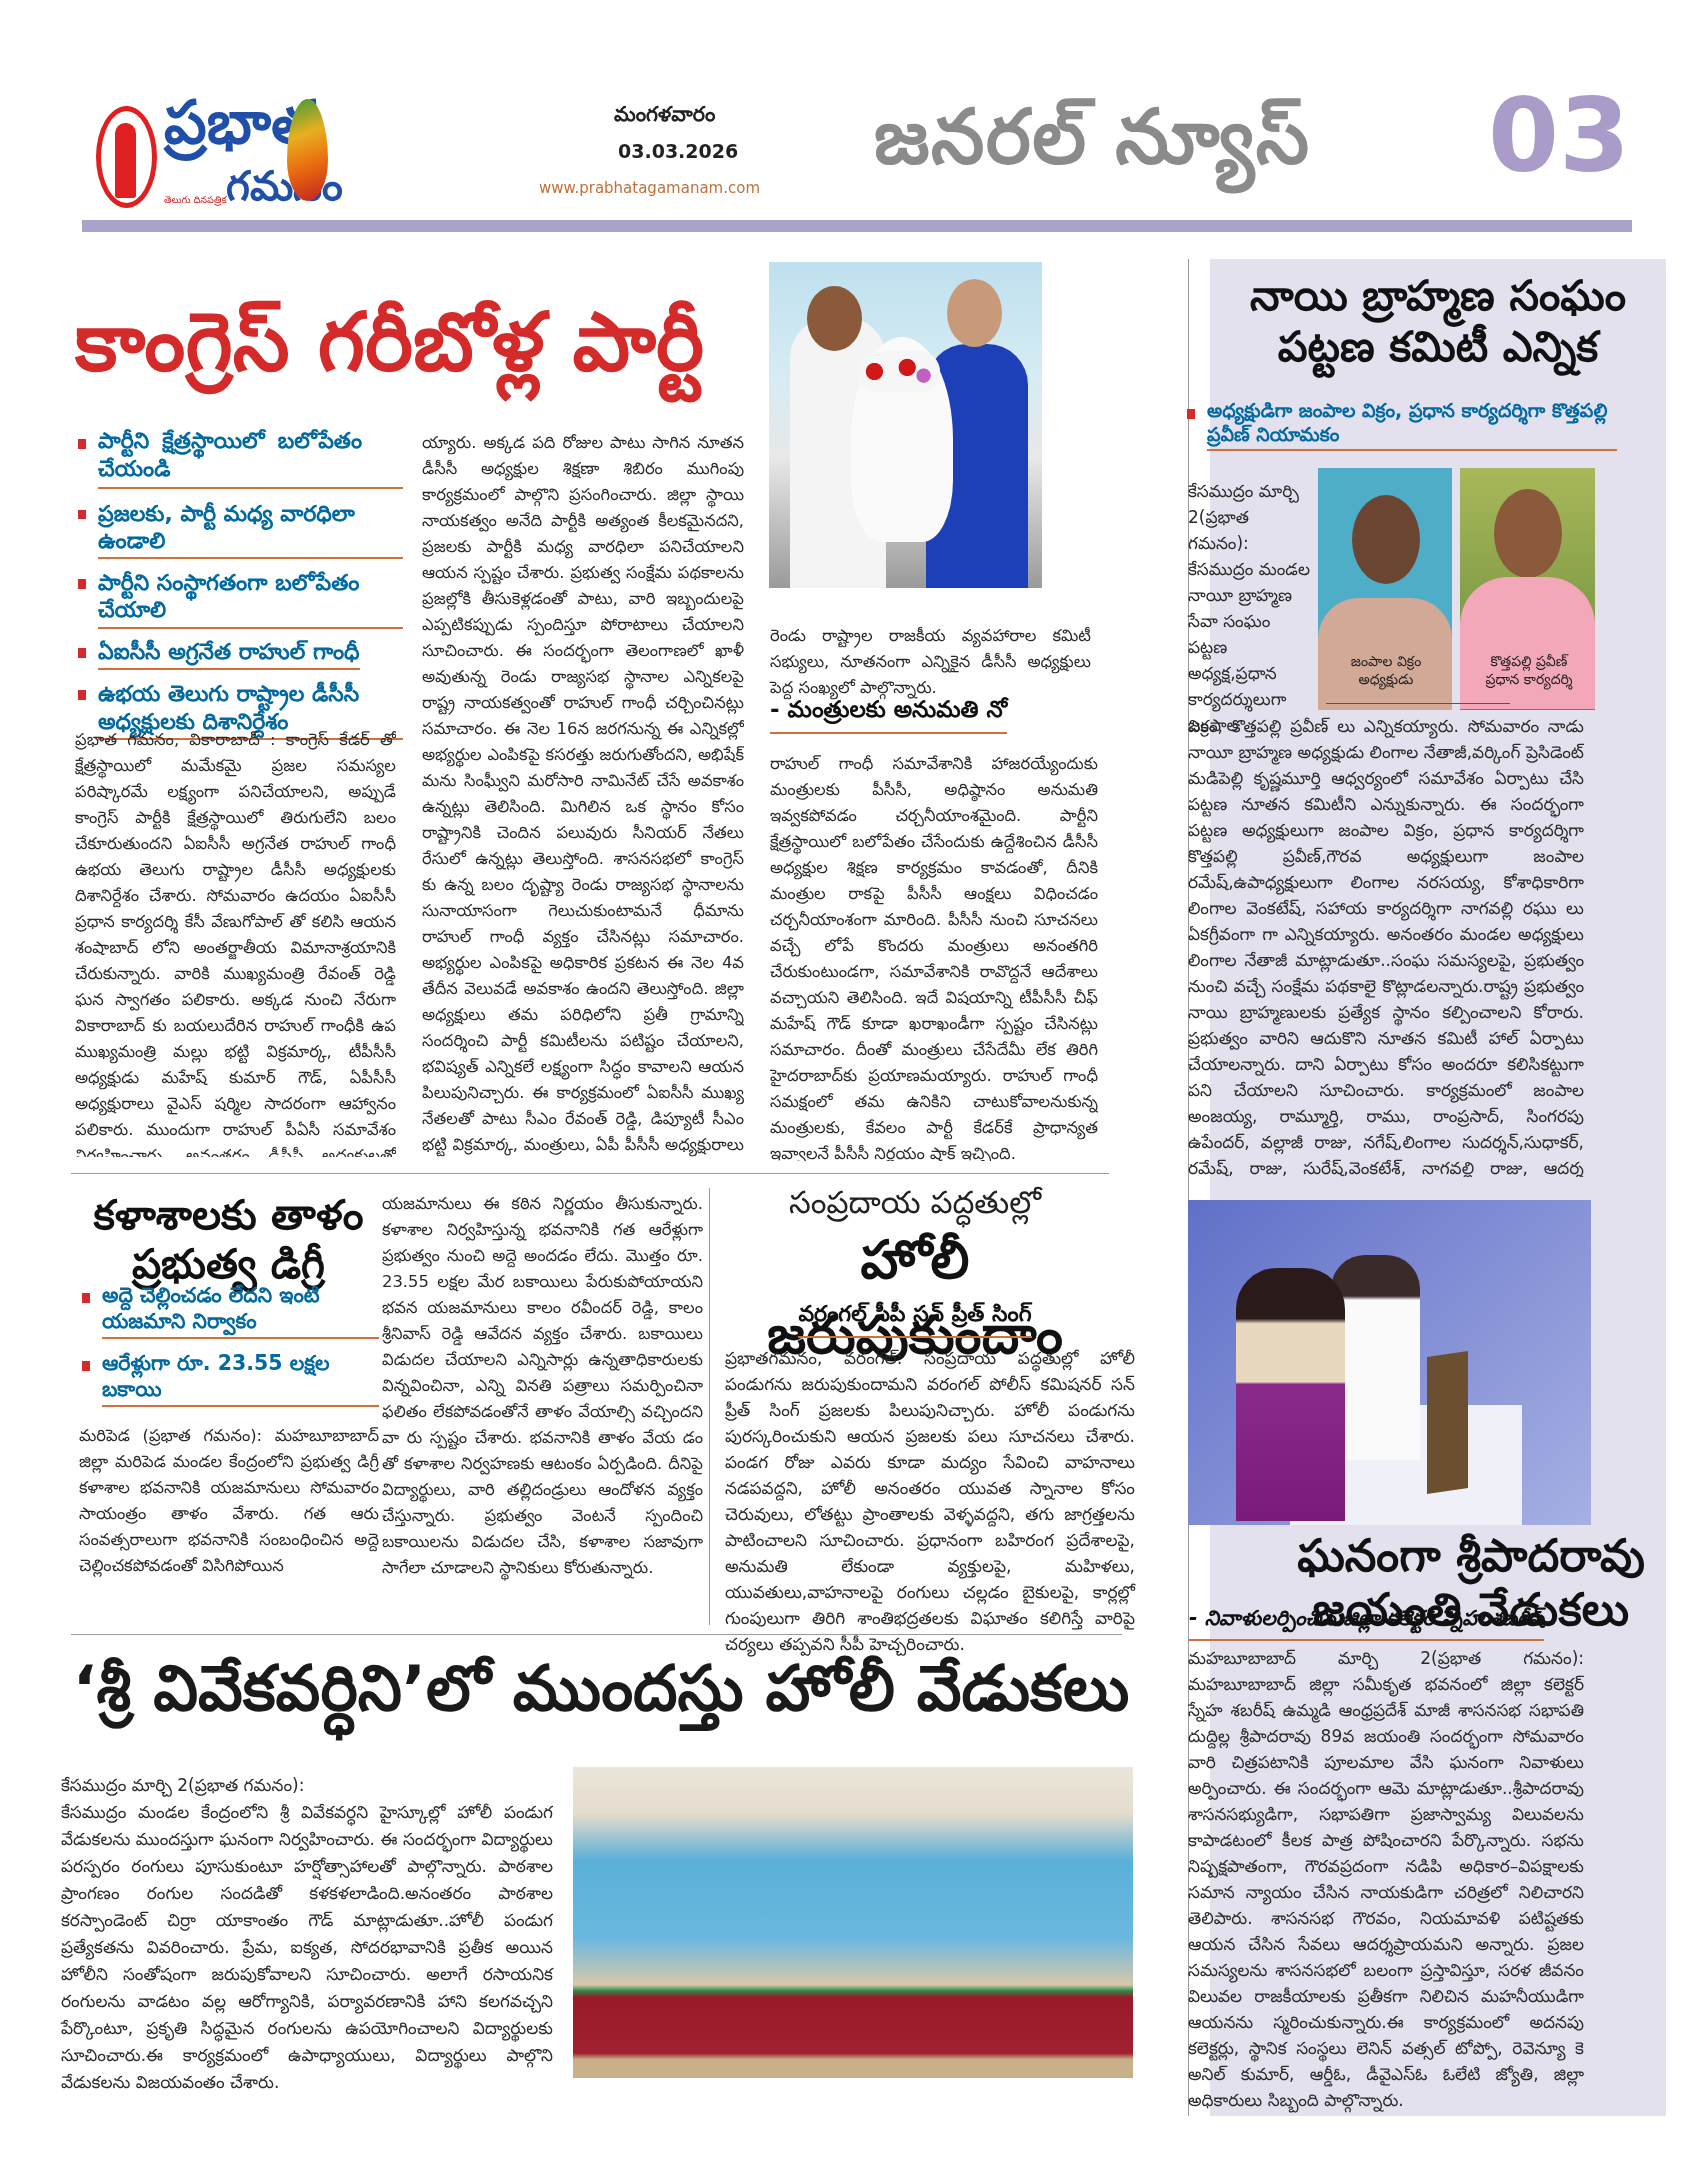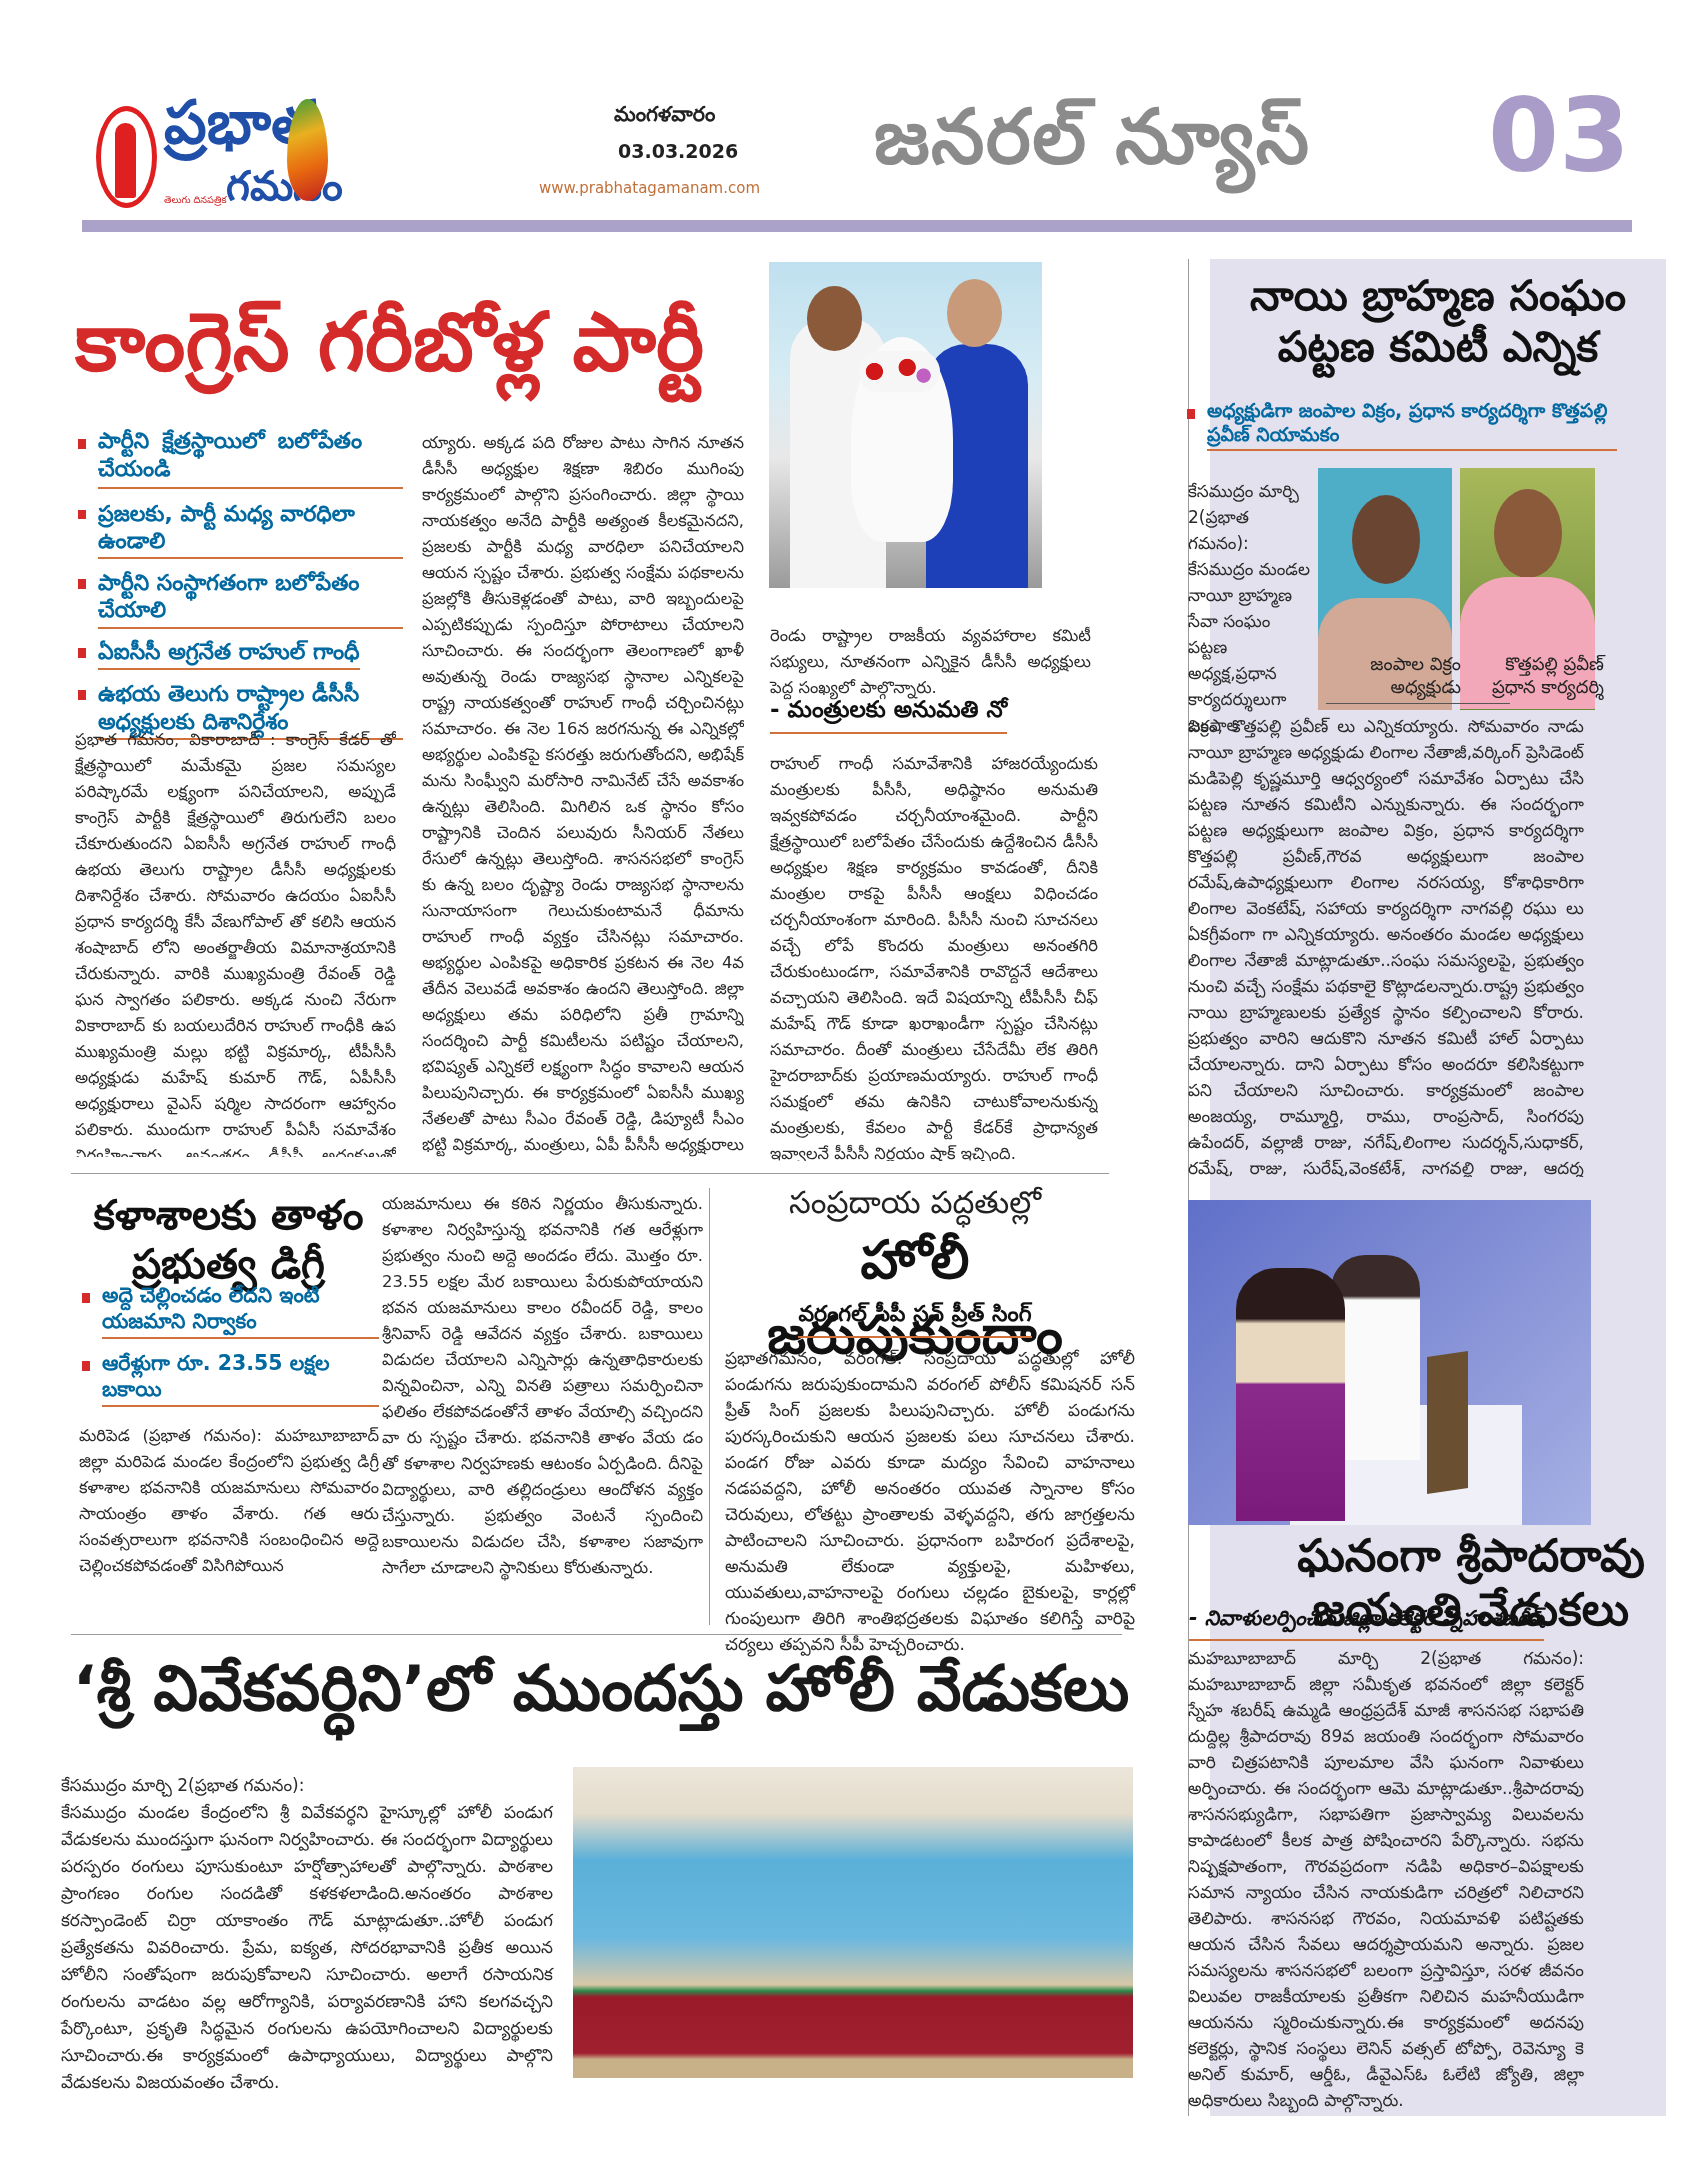--- a/index.html
+++ b/index.html
@@ -32,21 +32,21 @@
   .sidebar { left:1210px; top:259px; width:456px; height:1857px; background:#e4e1ee; }
 
   
   .hl-red { font-weight:bold; color:#d42a2a; }
   .hl-black { font-weight:bold; color:#111; }
   .bullet { position:relative; padding-left:23px; font-weight:bold; font-size:22px; line-height:1.25; color:#0369a1; }
   .bullet:before { content:""; position:absolute; left:2.7px; top:10.2px; width:8.2px; height:9.6px; background:#d42a2a; }
   .uline { display:inline-block; border-bottom:2.7px solid #d0703a; padding-bottom:2.7px; }
   .body { font-size:16.4px; line-height:26px; color:#2a2a2a; white-space:pre-line; text-align:justify; }
   .subhead { font-size:23px; font-weight:bold; color:#111; border-bottom:2.7px solid #d0703a; display:inline-block; padding-bottom:4px; }
-  .caption { font-size:18px; text-align:right; color:#222; line-height:1.3; }
+  .caption { font-size:14px; text-align:center; color:#222; line-height:1.3; }
 
   
   .photo { overflow:hidden; }
   .photo-rahul { left:769px; top:262px; width:273px; height:326px;
     background:linear-gradient(180deg,#bfe0ef 0%,#d6ecf4 35%,#e8e8e8 60%,#9a9a9a 100%); }
   .photo-rahul .p1 { position:absolute; left:20.5px; top:55px; width:96px; height:273px; background:#f4f4f4; border-radius:41px 41px 0 0; }
   .photo-rahul .h1 { position:absolute; left:38px; top:24px; width:55px; height:65px; background:#8a5a3a; border-radius:50%; }
   .photo-rahul .p2 { position:absolute; left:157px; top:82px; width:102px; height:246px; background:#1d3fb8; border-radius:41px 41px 0 0; }
   .photo-rahul .h2 { position:absolute; left:178px; top:17px; width:55px; height:68px; background:#c99a7a; border-radius:50%; }
   .photo-rahul .bq { position:absolute; left:82px; top:75px; width:102px; height:205px; background:#fafafa; border-radius:50% 50% 30% 30%; }

